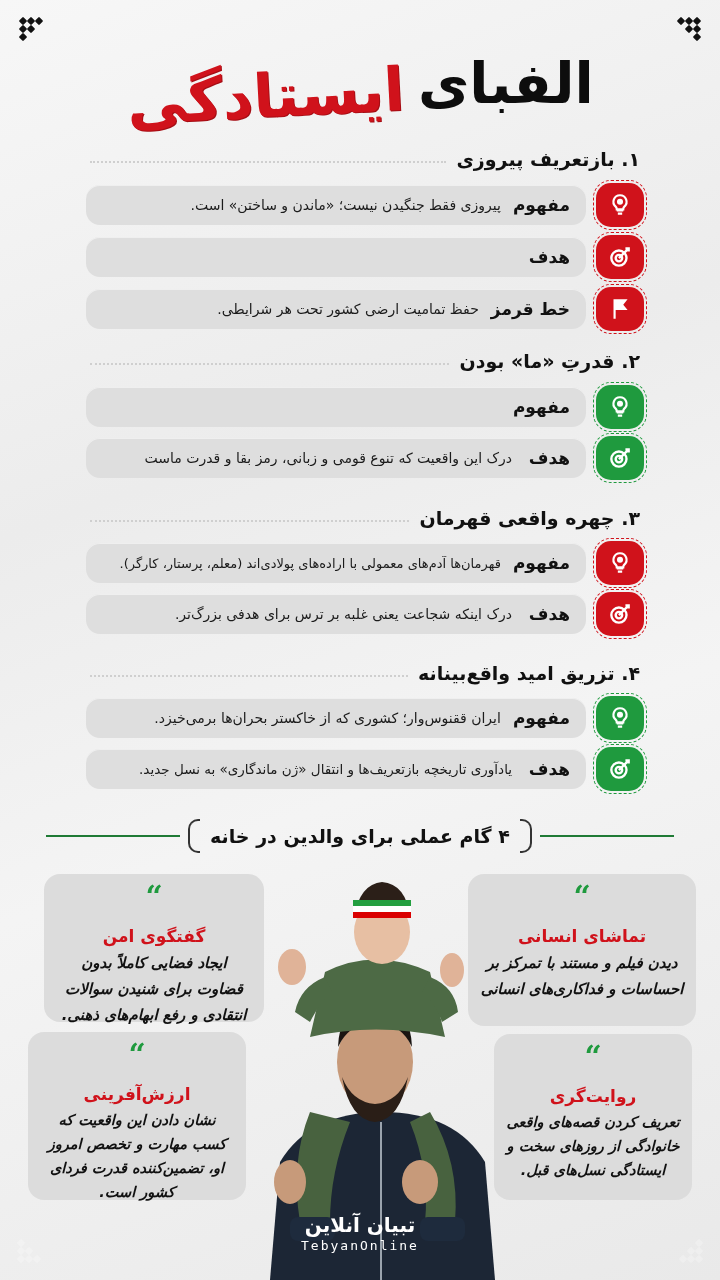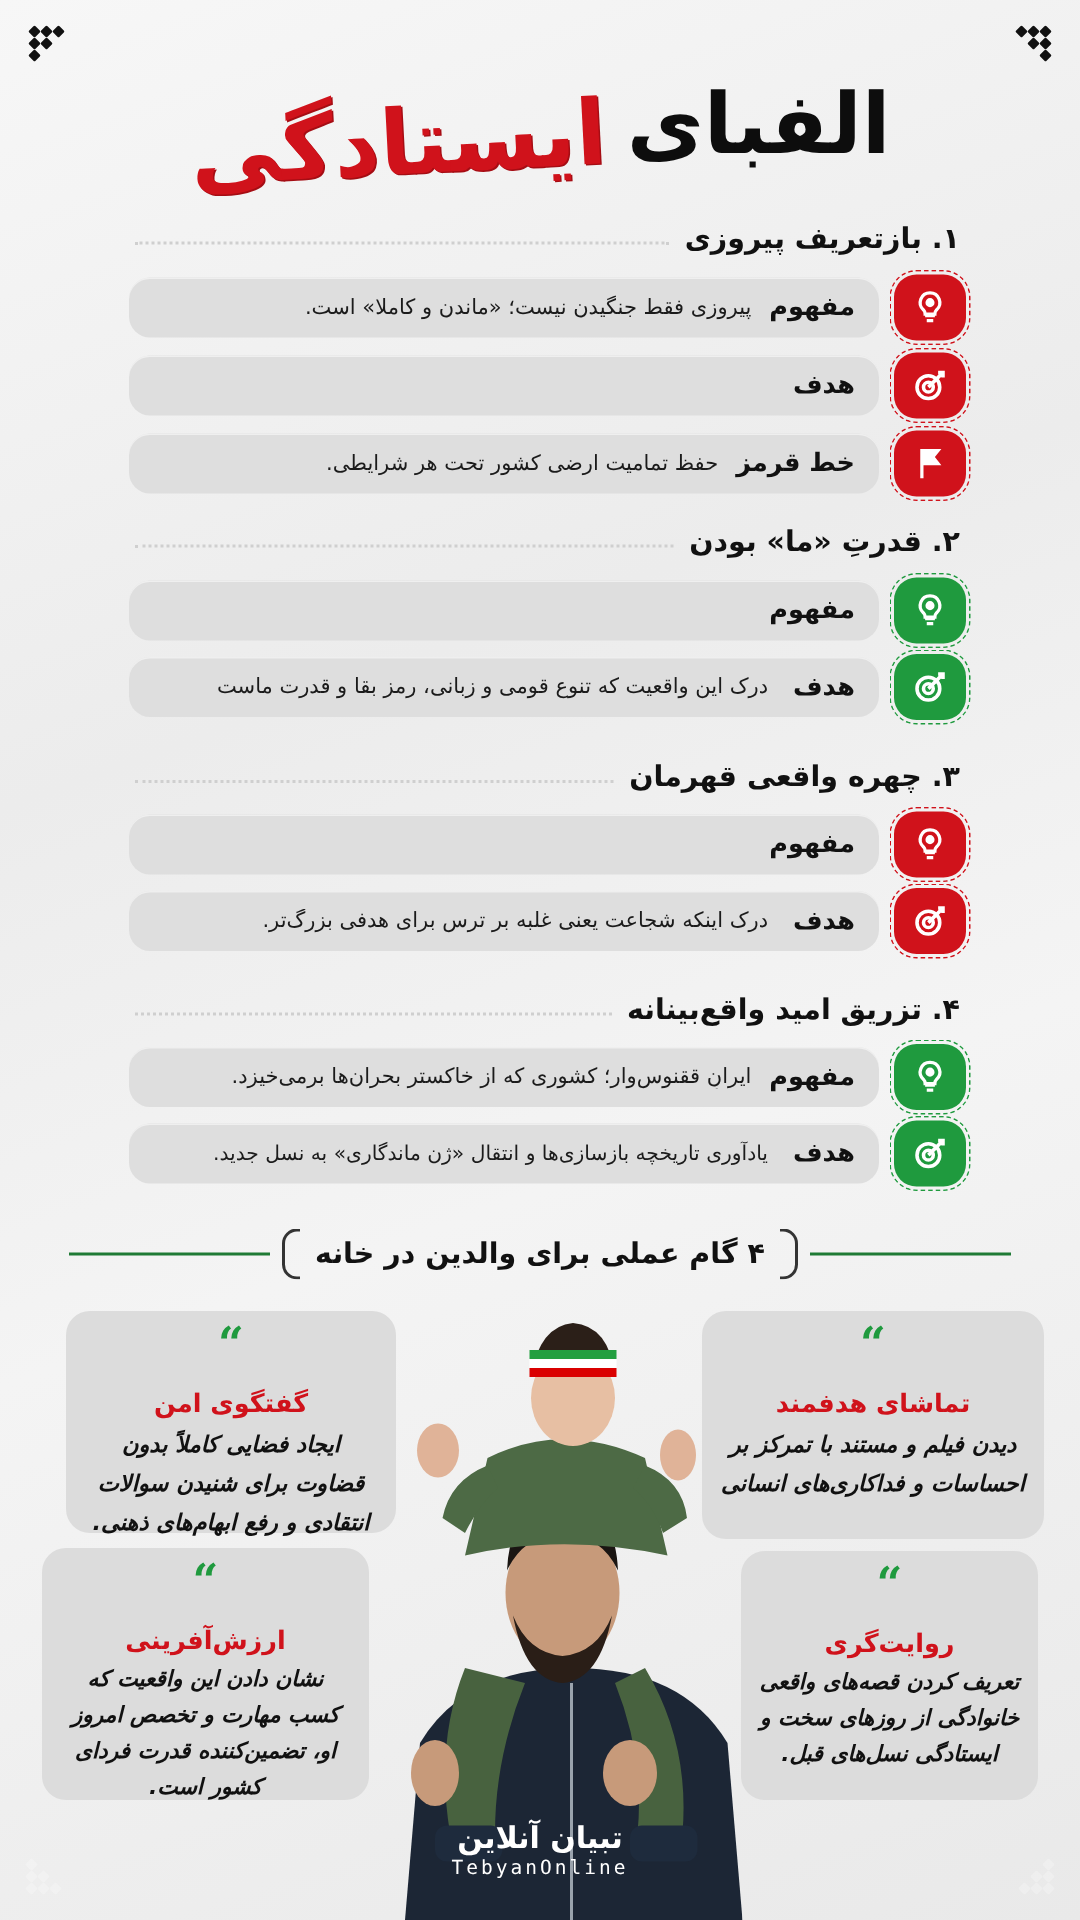--- a/index.html
+++ b/index.html
@@ -135,21 +135,21 @@
   <span class="title-black">الفبای</span>
   <span class="title-red">ایستادگی</span>
 </div>
 
 <div class="section-head" style="top:144px">
   <span class="sh-title">۱. بازتعریف پیروزی</span>
   <span class="sh-dots"></span>
 </div>
 <div class="row" style="top:185px">
   <span class="r-label">مفهوم</span>
-  <span class="r-text">پیروزی فقط جنگیدن نیست؛ «ماندن و کاملا» است.</span>
+  <span class="r-text">پیروزی فقط جنگیدن نیست؛ «ماندن و ساختن» است.</span>
 </div>
 <div class="icon-badge red" style="top:183px">
   <svg viewBox="0 0 24 24" fill="none" stroke="#fff" stroke-width="2">
       <path d="M9 17h6M10 20h4M12 3a6 6 0 0 0-4 10.5c.7.7 1 1.5 1 2.5h6c0-1 .3-1.8 1-2.5A6 6 0 0 0 12 3z"></path>
       <circle cx="12" cy="9" r="1.8" fill="#fff"></circle>
     </svg>
 </div>
 
 <div class="row" style="top:237px">
   <span class="r-label">هدف</span>
@@ -196,20 +196,21 @@
       <path d="M11 13l9-9M17 4h3v3"></path>
     </svg>
 </div>
 
 <div class="section-head" style="top:503px">
   <span class="sh-title">۳. چهره واقعی قهرمان</span>
   <span class="sh-dots"></span>
 </div>
 <div class="row" style="top:543px">
   <span class="r-label">مفهوم</span>
+  <span class="r-text" style="font-size:13px">قهرمان‌ها آدم‌های معمولی با اراده‌های پولادی‌اند (معلم، پرستار، کارگر).</span>
 </div>
 <div class="icon-badge red" style="top:541px">
   <svg viewBox="0 0 24 24" fill="none" stroke="#fff" stroke-width="2">
       <path d="M9 17h6M10 20h4M12 3a6 6 0 0 0-4 10.5c.7.7 1 1.5 1 2.5h6c0-1 .3-1.8 1-2.5A6 6 0 0 0 12 3z"></path>
       <circle cx="12" cy="9" r="1.8" fill="#fff"></circle>
     </svg>
 </div>
 <div class="row" style="top:594px">
   <span class="r-label">هدف</span>
   <span class="r-text">درک اینکه شجاعت یعنی غلبه بر ترس برای هدفی بزرگ‌تر.</span>
@@ -231,21 +232,21 @@
   <span class="r-text">ایرانِ ققنوس‌وار؛ کشوری که از خاکستر بحران‌ها برمی‌خیزد.</span>
 </div>
 <div class="icon-badge green" style="top:696px">
   <svg viewBox="0 0 24 24" fill="none" stroke="#fff" stroke-width="2">
       <path d="M9 17h6M10 20h4M12 3a6 6 0 0 0-4 10.5c.7.7 1 1.5 1 2.5h6c0-1 .3-1.8 1-2.5A6 6 0 0 0 12 3z"></path>
       <circle cx="12" cy="9" r="1.8" fill="#fff"></circle>
     </svg>
 </div>
 <div class="row" style="top:749px">
   <span class="r-label">هدف</span>
-  <span class="r-text" style="font-size:13.5px">یادآوری تاریخچه بازسازی‌ها و انتقال «ژن ماندگاری» به نسل جدید.</span>
+  <span class="r-text" style="font-size:13.5px">یادآوری تاریخچه بازتعریف‌ها و انتقال «ژن ماندگاری» به نسل جدید.</span>
 </div>
 <div class="icon-badge green" style="top:747px">
   <svg viewBox="0 0 24 24" fill="none" stroke="#fff" stroke-width="2.2">
       <circle cx="11" cy="13" r="7"></circle>
       <circle cx="11" cy="13" r="3"></circle>
       <path d="M11 13l9-9M17 4h3v3"></path>
     </svg>
 </div>
 
 <div class="divider-wrap">
@@ -284,21 +285,21 @@
     <rect x="83" y="44" width="58" height="6" fill="#ffffff"></rect>
     <rect x="83" y="50" width="58" height="6" fill="#da0000"></rect>
 
     <ellipse cx="20" cy="320" rx="16" ry="22" fill="#c79a7a"></ellipse>
     <ellipse cx="150" cy="320" rx="18" ry="22" fill="#c79a7a"></ellipse>
   </svg>
 </div>
 
 <div class="card" style="left:468px; top:874px; width:228px; height:152px;">
   <span class="quote">“</span>
-  <span class="c-title">تماشای هدفمند</span>
+  <span class="c-title">تماشای انسانی</span>
   <span class="c-body">دیدن فیلم و مستند با تمرکز بر احساسات و فداکاری‌های انسانی</span>
 </div>
 
 <div class="card" style="left:44px; top:874px; width:220px; height:148px;">
   <span class="quote">“</span>
   <span class="c-title">گفتگوی امن</span>
   <span class="c-body">ایجاد فضایی کاملاً بدون قضاوت برای شنیدن سوالات انتقادی و رفع ابهام‌های ذهنی.</span>
 </div>
 
 <div class="card" style="left:494px; top:1034px; width:198px; height:166px;">

